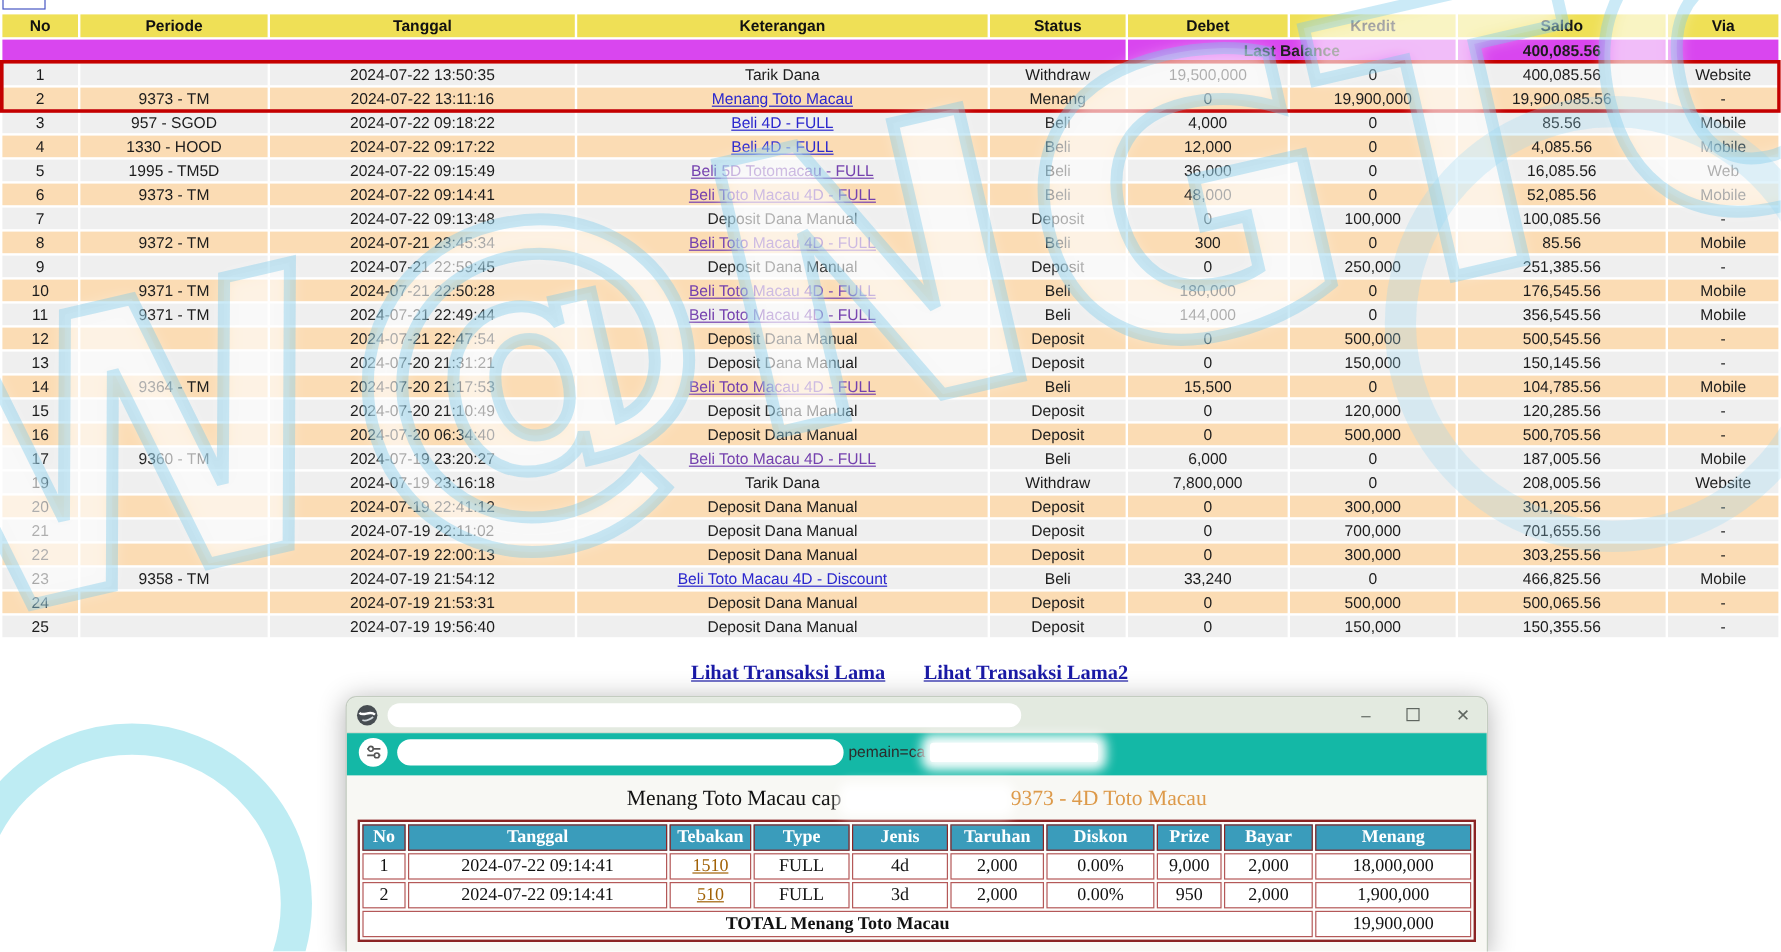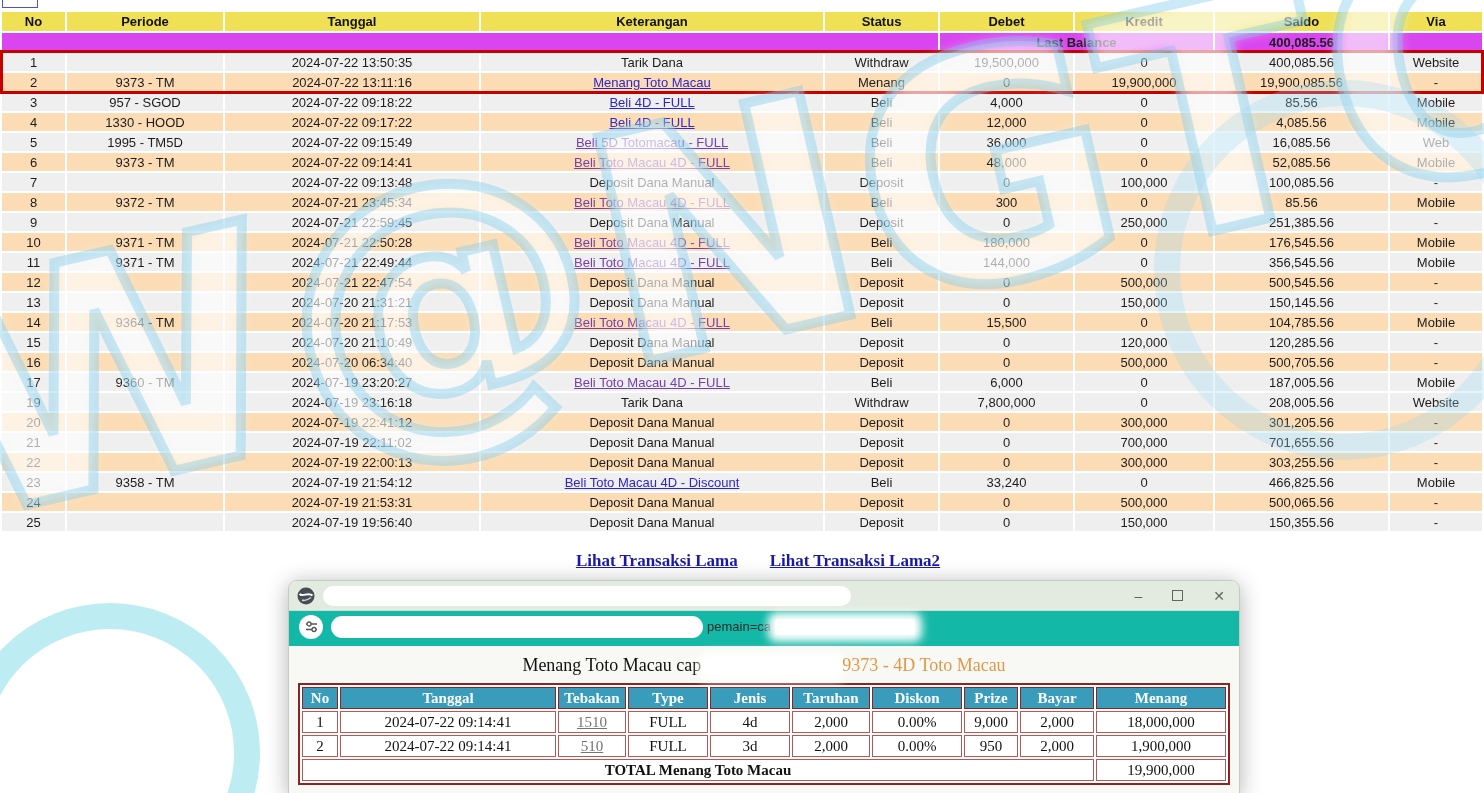--- a/index.html
+++ b/index.html
@@ -75,21 +75,21 @@
   .popup-heading .orange { color:#dd9a4a; }
 
   table.win { margin:7px auto 0; border-collapse:separate; border-spacing:2px;
               table-layout:fixed; width:930px;
               font-family:"Liberation Serif","DejaVu Serif",serif; font-size:15px;
               border:2px solid #8b2424; background:#fdfdfb; }
   table.win th { background:#3a9cbb; color:#fff; font-weight:bold; height:22px;
                  border:1.5px solid #8b2424; padding:0 2px; }
   table.win td { background:#fff; color:#111; height:22px; text-align:center;
                  border:1.5px solid #b45858; padding:0 2px; white-space:nowrap; }
-  table.win a { color:#737373; text-decoration:underline; }
+  table.win a { color:#a16207; text-decoration:underline; }
   table.win td.total-label { font-weight:bold; }
 
   
   .watermark { position:absolute; inset:0; z-index:40; pointer-events:none;
                overflow:hidden; }
   .wm-text { position:absolute; left:-60px; top:230px; white-space:nowrap;
              font-family:"DejaVu Sans",sans-serif; font-weight:bold;
              font-size:315px; letter-spacing:6px;
              transform:rotate(-13deg); transform-origin:left center;
              color:rgba(255,255,255,.22);

